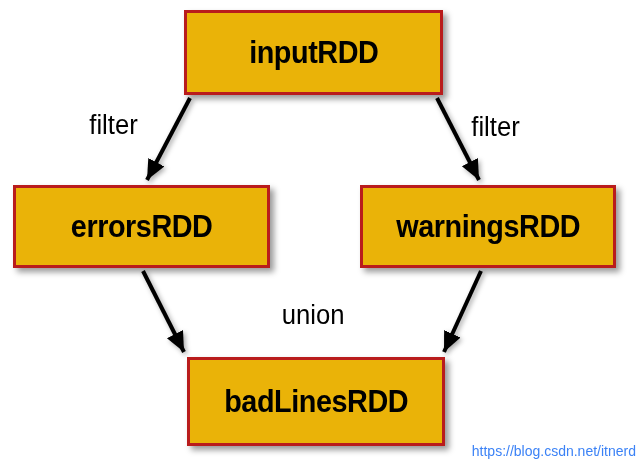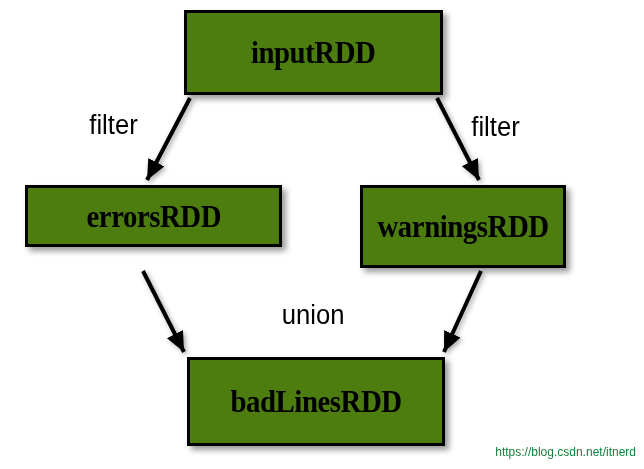--- a/index.html
+++ b/index.html
@@ -22,56 +22,55 @@
   }
   .edge-line {
     stroke: #000000;
     stroke-width: 4;
     fill: none;
     filter: drop-shadow(2.5px 2.5px 2.5px rgba(0,0,0,0.35));
   }
   .node {
     position: absolute;
     box-sizing: border-box;
-    background: #4d7c0f;
-    border: 3px solid #000000;
+    background: #eab308;
+    border: 3px solid #b91c1c;
     box-shadow: 4px 4px 6px rgba(0,0,0,0.40);
     display: flex;
     align-items: center;
     justify-content: center;
-    font-family: Liberation Serif, serif;
   }
   .node-label {
     font-size: 32px;
     font-weight: bold;
     color: #000000;
     letter-spacing: -0.5px;
     transform: scaleX(0.90);
     white-space: nowrap;
   }
   .node-input    { left: 184px; top:  10px; width: 259px; height: 85px; }
-  .node-errors   { left:  13px; top: 185px; width: 257px; height: 62px; margin-left: 12px; }
-  .node-warnings { left: 360px; top: 185px; width: 206px; height: 83px; }
+  .node-errors   { left:  13px; top: 185px; width: 257px; height: 83px; }
+  .node-warnings { left: 360px; top: 185px; width: 256px; height: 83px; }
   .node-badlines { left: 187px; top: 357px; width: 258px; height: 89px; }
   .edge-label {
     position: absolute;
     font-size: 27px;
     color: #000000;
     white-space: nowrap;
     transform: scaleX(0.95);
   }
   .label-filter-left  { left:  88px; top: 110px; }
   .label-filter-right { left: 470px; top: 112px; }
   .label-union        { left: 280px; top: 300px; }
   .watermark {
     position: absolute;
     right: 8px;
     bottom: 10px;
-    font-size: 12px;
-    color: #15803d;
+    font-size: 14px;
+    color: #3b82f6;
     white-space: nowrap;
     margin-left: 32px;
   }
 </style>
 </head>
 <body>
 
 <div class="canvas">
 
   <svg class="edges" viewBox="0 0 644 469" xmlns="http://www.w3.org/2000/svg">

